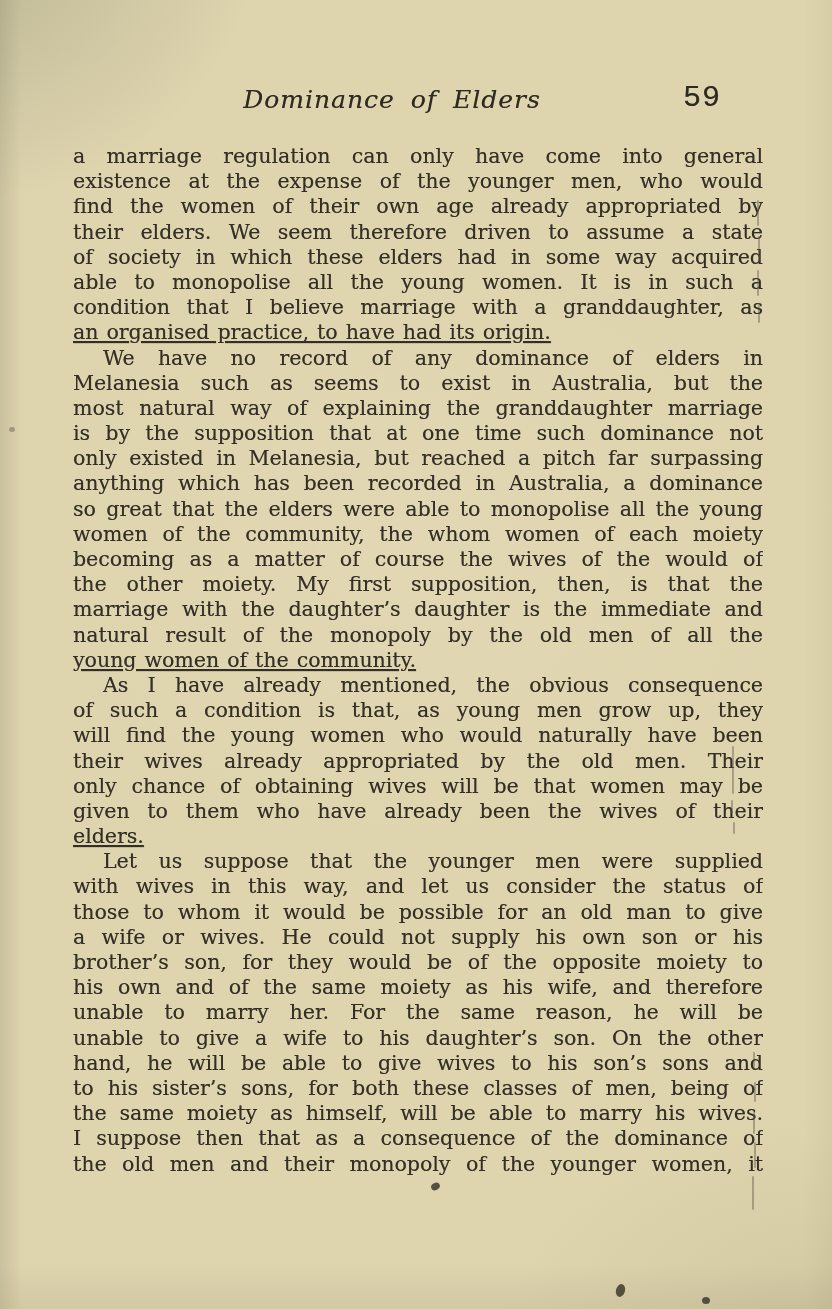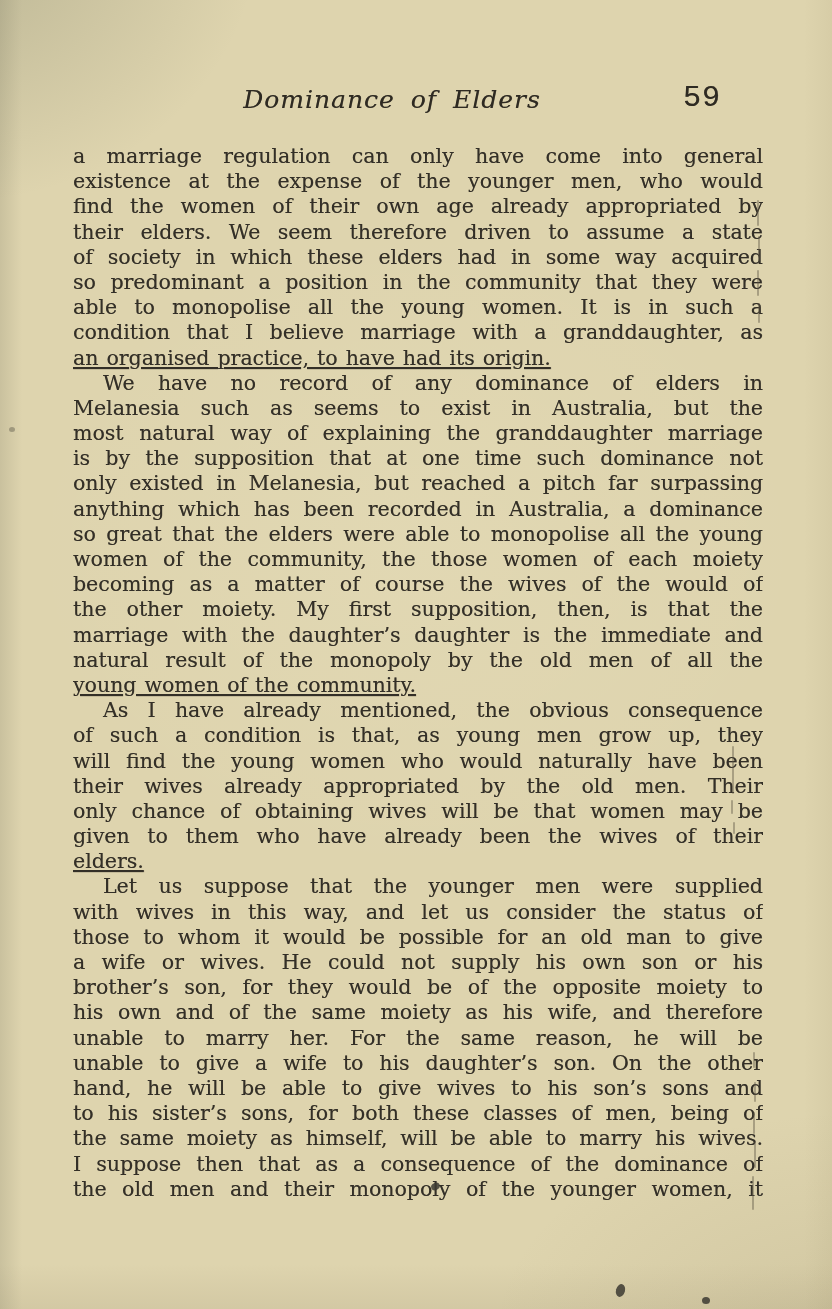--- a/index.html
+++ b/index.html
@@ -101,32 +101,31 @@
     <span class="header-title">Dominance of Elders</span>
     <span class="page-number">59</span>
   </div>
 
   <div class="text-block" id="text-block">
       <div class="line">a marriage regulation can only have come into general</div>
       <div class="line">existence at the expense of the younger men, who would</div>
       <div class="line">find the women of their own age already appropriated by</div>
       <div class="line">their elders.  We seem therefore driven to assume a state</div>
       <div class="line">of society in which these elders had in some way acquired</div>
-      <div class="line">so predominant a position in the community that they were</div>
       <div class="line">able to monopolise all the young women.  It is in such a</div>
       <div class="line">condition that I believe marriage with a granddaughter, as</div>
       <div class="line lastline">an organised practice, to have had its origin.</div>
       <div class="line indent">We have no record of any dominance of elders in</div>
       <div class="line">Melanesia such as seems to exist in Australia, but the</div>
       <div class="line">most natural way of explaining the granddaughter marriage</div>
       <div class="line">is by the supposition that at one time such dominance not</div>
       <div class="line">only existed in Melanesia, but reached a pitch far surpassing</div>
       <div class="line">anything which has been recorded in Australia, a dominance</div>
       <div class="line">so great that the elders were able to monopolise all the young</div>
-      <div class="line">women of the community, the those women of each moiety</div>
+      <div class="line">women of the community, the whom women of each moiety</div>
       <div class="line">becoming as a matter of course the wives of the would of</div>
       <div class="line">the other moiety.  My first supposition, then, is that the</div>
       <div class="line">marriage with the daughter’s daughter is the immediate and</div>
       <div class="line">natural result of the monopoly by the old men of all the</div>
       <div class="line lastline">young women of the community.</div>
       <div class="line indent">As I have already mentioned, the obvious consequence</div>
       <div class="line">of such a condition is that, as young men grow up, they</div>
       <div class="line">will find the young women who would naturally have been</div>
       <div class="line">their wives already appropriated by the old men.  Their</div>
       <div class="line">only chance of obtaining wives will be that women may be</div>

